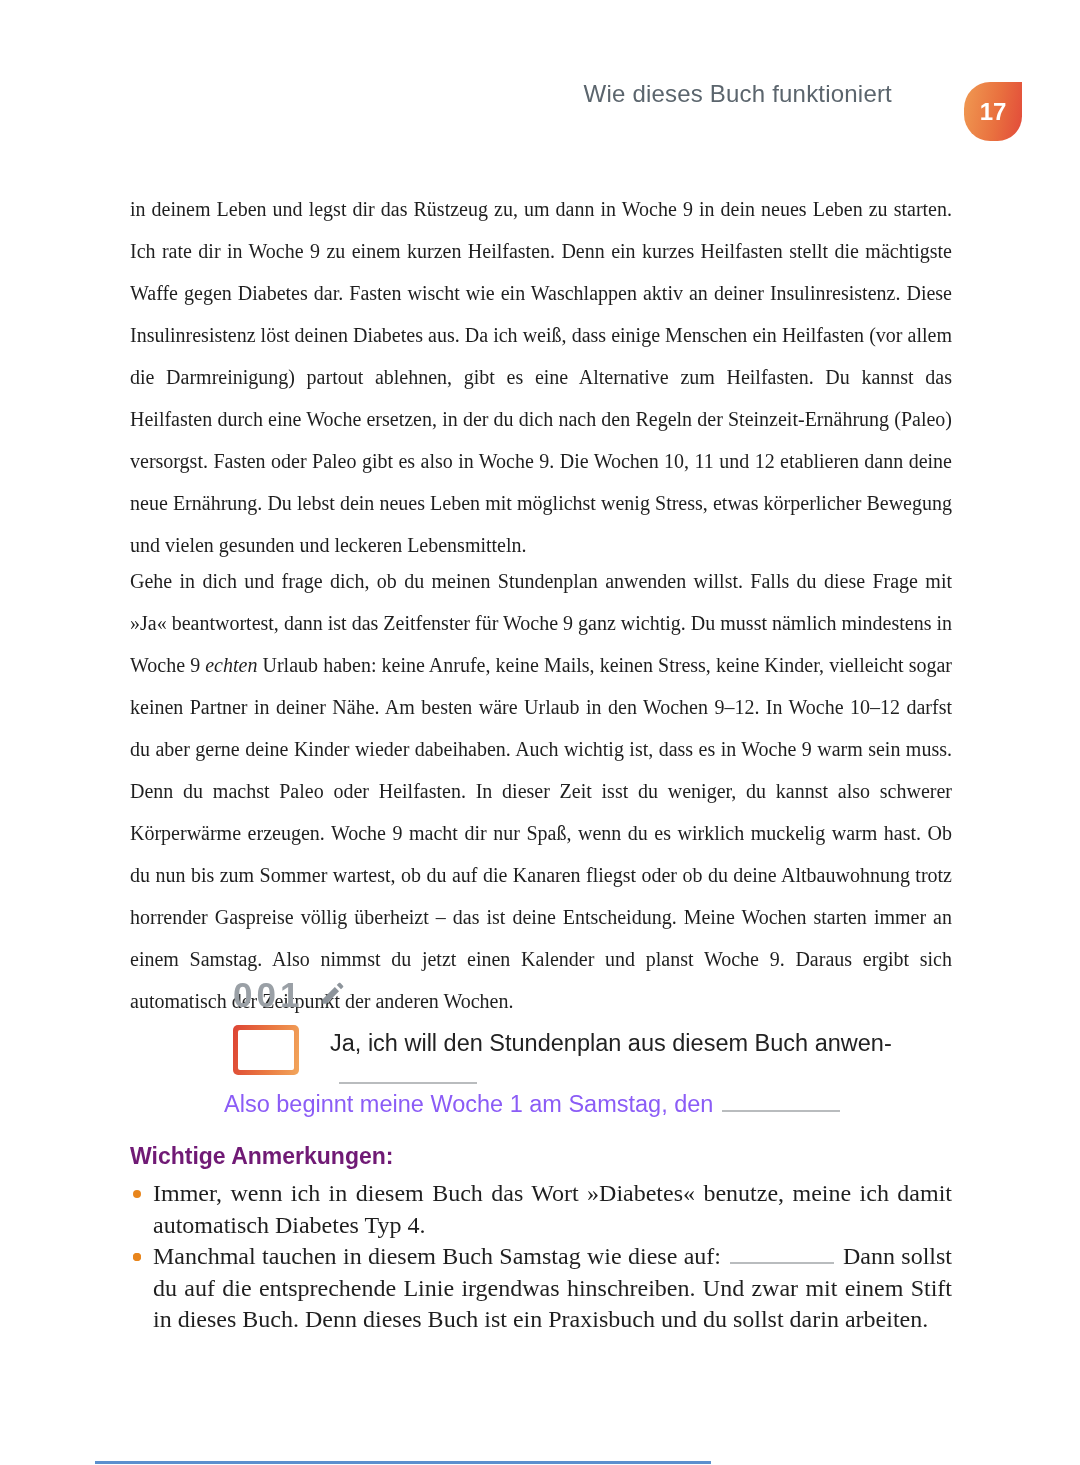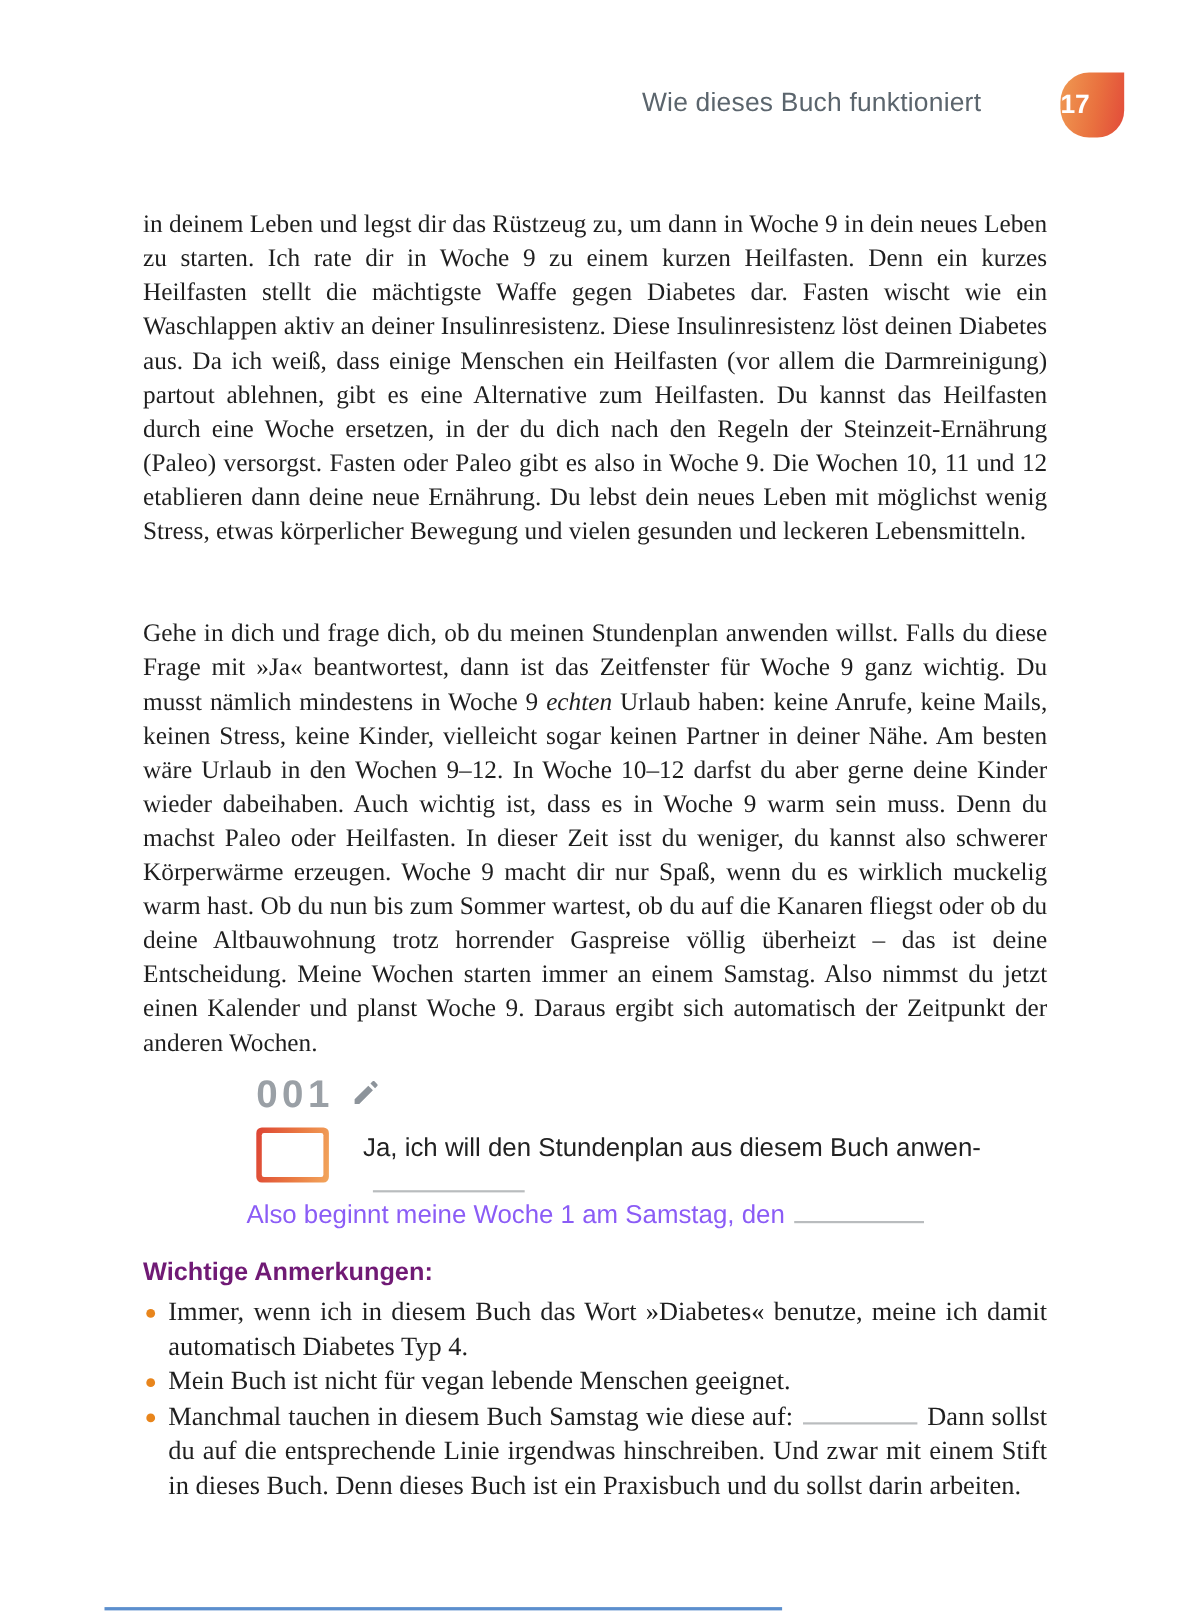--- a/index.html
+++ b/index.html
@@ -24,36 +24,36 @@
     position: absolute;
     right: 130px; top: 14px;
     font-family: "Liberation Sans", sans-serif;
     font-size: 24px;
     color: #5b656d;
     letter-spacing: 0.2px;
     white-space: nowrap;
   }
   .page-badge {
     position: absolute;
-    right: 0; top: 0;
+    right: 0; top: 16px;
     width: 58px; height: 59px;
     background: linear-gradient(100deg, #f09a52 0%, #e9713f 55%, #e24a3a 100%);
     border-radius: 45% 0 42% 45%;
-    display: flex; align-items: center; justify-content: flex-start;
+    display: flex; align-items: center; justify-content: center;
   }
   .page-badge span {
     font-family: "Liberation Sans", sans-serif;
     font-size: 24px; font-weight: bold; color: #ffffff;
   }
 
   
   .bodycol { position: absolute; left: 130px; width: 822px; }
   .para {
-    font-size: 23px;
-    line-height: 31px;
+    font-size: 20px;
+    line-height: 42px;
     text-align: justify;
     hyphens: auto;
     -webkit-hyphens: auto;
   }
   .para em { font-style: italic; }
   #para1 { top: 188px; }
   #para2 { top: 560px; }
 
   
   .exercise { position: absolute; left: 130px; top: 975px; width: 822px;
@@ -169,21 +169,20 @@
   <div class="notes">
     <div class="notes-heading">Wichtige Anmerkungen:</div>
 
     <div class="note-item">
       <span class="dot"></span>
       <span>Immer, wenn ich in diesem Buch das Wort »Diabetes« benutze, meine ich damit automatisch Diabetes Typ 4.</span>
     </div>
 
     <div class="note-item">
       <span class="dot"></span>
-      <span>Mein Buch ist nicht für vegan lebende Menschen geeignet.</span>
     </div>
 
     <div class="note-item">
       <span class="dot"></span>
       <span>Manchmal tauchen in diesem Buch Samstag wie diese auf:</span><span class="blank w3"></span><span>Dann sollst du auf die entsprechende Linie irgendwas hinschreiben. Und zwar mit einem Stift in dieses Buch. Denn dieses Buch ist ein Praxisbuch und du sollst darin arbeiten.</span>
     </div>
   </div>
 
   <div class="footer-line"></div>
 

